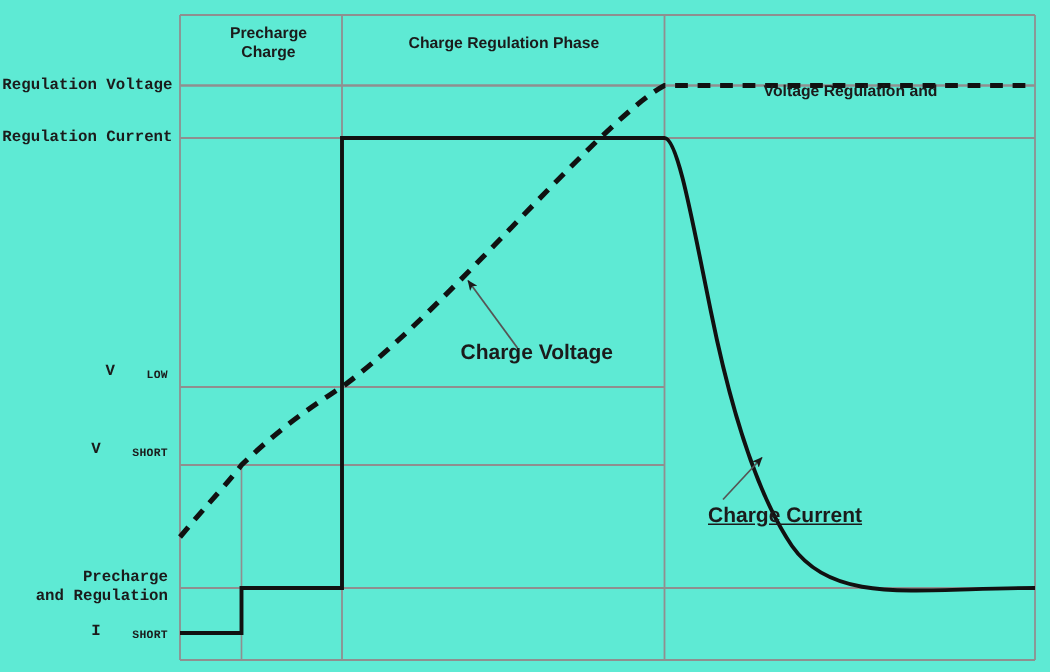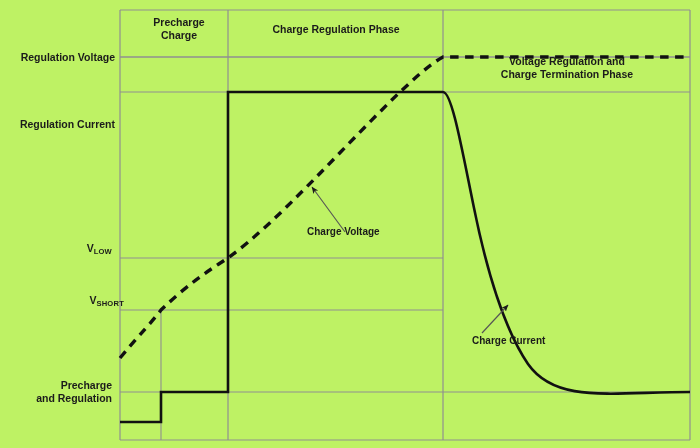--- a/index.html
+++ b/index.html
@@ -1,47 +1,47 @@
 <!DOCTYPE html>
 <html><head>
 <meta charset="utf-8">
 <style>
   html,body{margin:0;padding:0;background:#ffffff;}
   body{width:700px;height:448px;overflow:hidden;
        font-family:"Liberation Sans", sans-serif;
        -webkit-font-smoothing:antialiased;}
-  #stage{position:relative;width:700px;height:448px;background:#bef264;}
+  #stage{position:relative;width:700px;height:448px;background:#5eead4;}
   #stage svg{position:absolute;left:0;top:0;}
 
   .axis-label{
     position:absolute;
-    font-family:Liberation Sans, sans-serif;
+    font-family:Liberation Mono, monospace;
     font-size:10.5px;
     font-weight:bold;
     color:#1b1b1b;
     text-align:right;
     line-height:12.5px;
     white-space:nowrap;
   }
   .axis-label.two-line{line-height:13px;white-space:normal;}
-  .sub{font-size:7.6px;vertical-align:baseline;position:relative;top:1.5px;letter-spacing:.2px;}
+  .sub{font-size:7.6px;vertical-align:baseline;position:relative;top:1.5px;letter-spacing:.2px;margin-left:21px;}
 
   .phase-title{
     position:absolute;
     font-family:"Liberation Sans", sans-serif;
     font-size:10.5px;
     font-weight:bold;
     color:#1b1b1b;
     text-align:center;
     line-height:13px;
   }
   .curve-note{
     position:absolute;
     font-family:"Liberation Sans", sans-serif;
-    font-size:10px;
+    font-size:14px;
     font-weight:bold;
     color:#1b1b1b;
     white-space:nowrap;
   }
 </style>
 </head>
 <body>
 
 <div id="stage">
 
@@ -100,42 +100,44 @@
     <div>Precharge</div>
     <div>Charge</div>
   </div>
 
   <div class="phase-title" style="left:238px; top:23px; width:196px;">
     <div>Charge Regulation Phase</div>
   </div>
 
   <div class="phase-title" style="left:453px; top:16px; width:228px;margin-top:39px;">
     <div>Voltage Regulation and</div>
-    <div>Charge Termination Phase</div>
   </div>
 
   <div class="axis-label" style="left:0px; top:51px; width:115px;">
     <span>Regulation Voltage</span>
   </div>
 
-  <div class="axis-label" style="left:0px; top:86px; width:115px;margin-top:32px;">
+  <div class="axis-label" style="left:0px; top:86px; width:115px;">
     <span>Regulation Current</span>
   </div>
 
   <div class="axis-label" style="left:0px; top:242px; width:112px;">
     <span>V</span><span class="sub">LOW</span>
   </div>
 
-  <div class="axis-label" style="left:12px; top:294px; width:112px;">
+  <div class="axis-label" style="left:0px; top:294px; width:112px;">
     <span>V</span><span class="sub">SHORT</span>
   </div>
 
   <div class="axis-label two-line" style="left:0px; top:379px; width:112px;">
     <div>Precharge</div>
     <div>and Regulation</div>
   </div>
 
+  <div class="axis-label" style="left:0px; top:415px; width:112px;">
+    <span>I</span><span class="sub">SHORT</span>
+  </div>
 
   <div class="curve-note" style="left:307px; top:226px;">Charge Voltage</div>
 
-  <div class="curve-note" style="left:472px; top:335px;">Charge Current</div>
+  <div class="curve-note" style="left:472px; top:335px;text-decoration:underline;">Charge Current</div>
 
 </div>
 
 </body></html>

